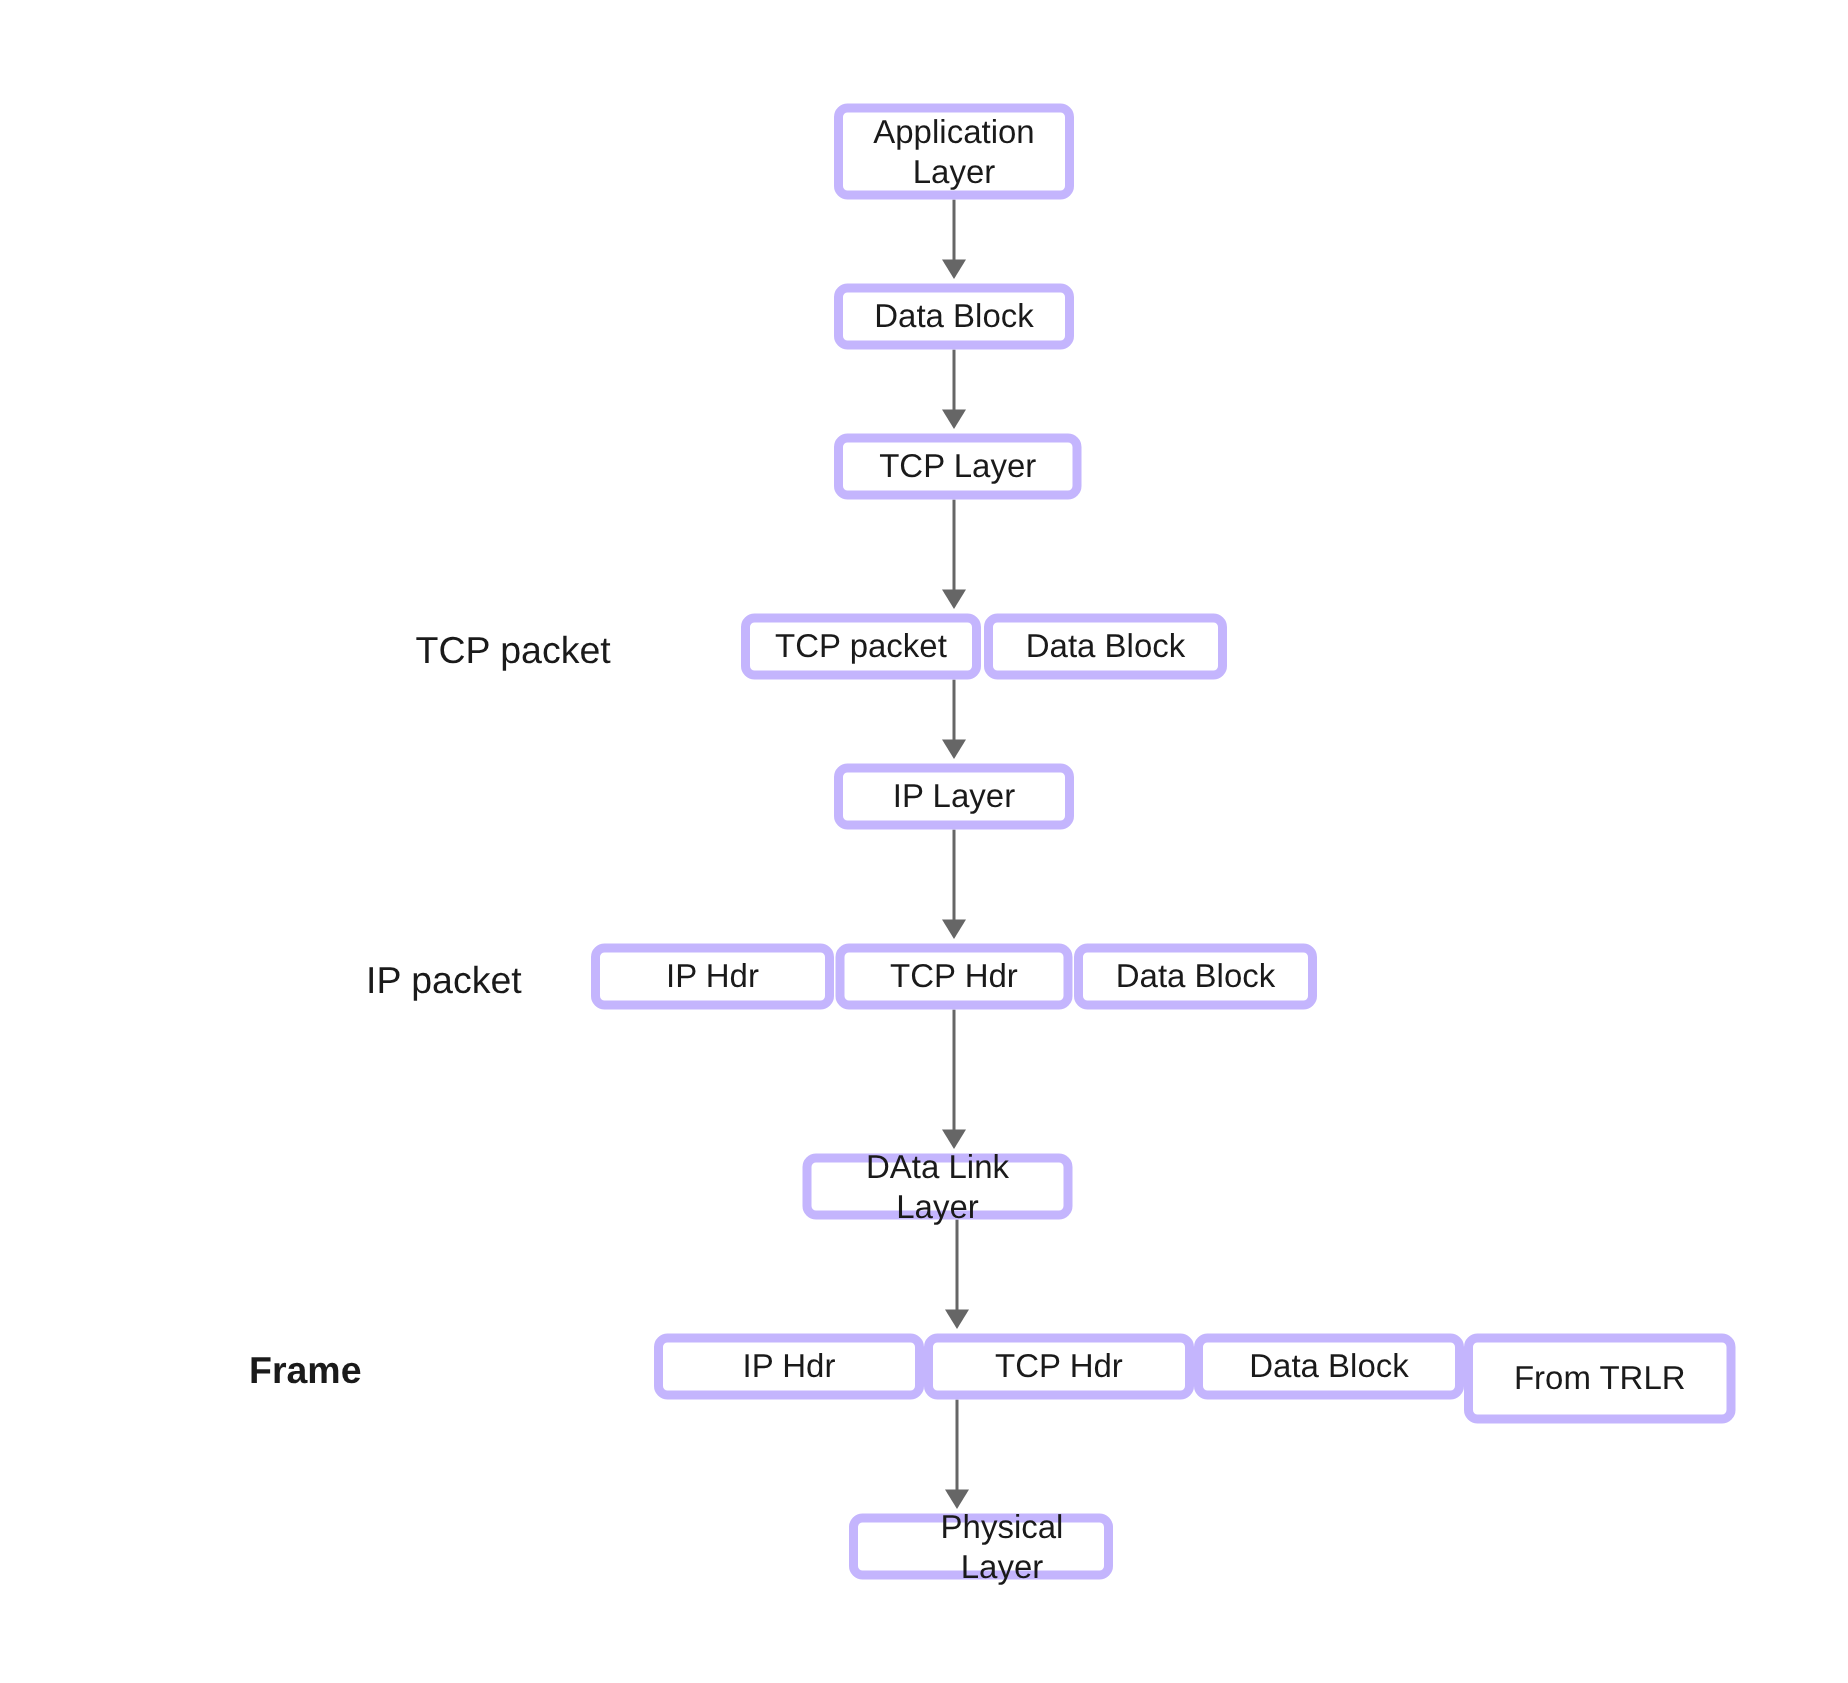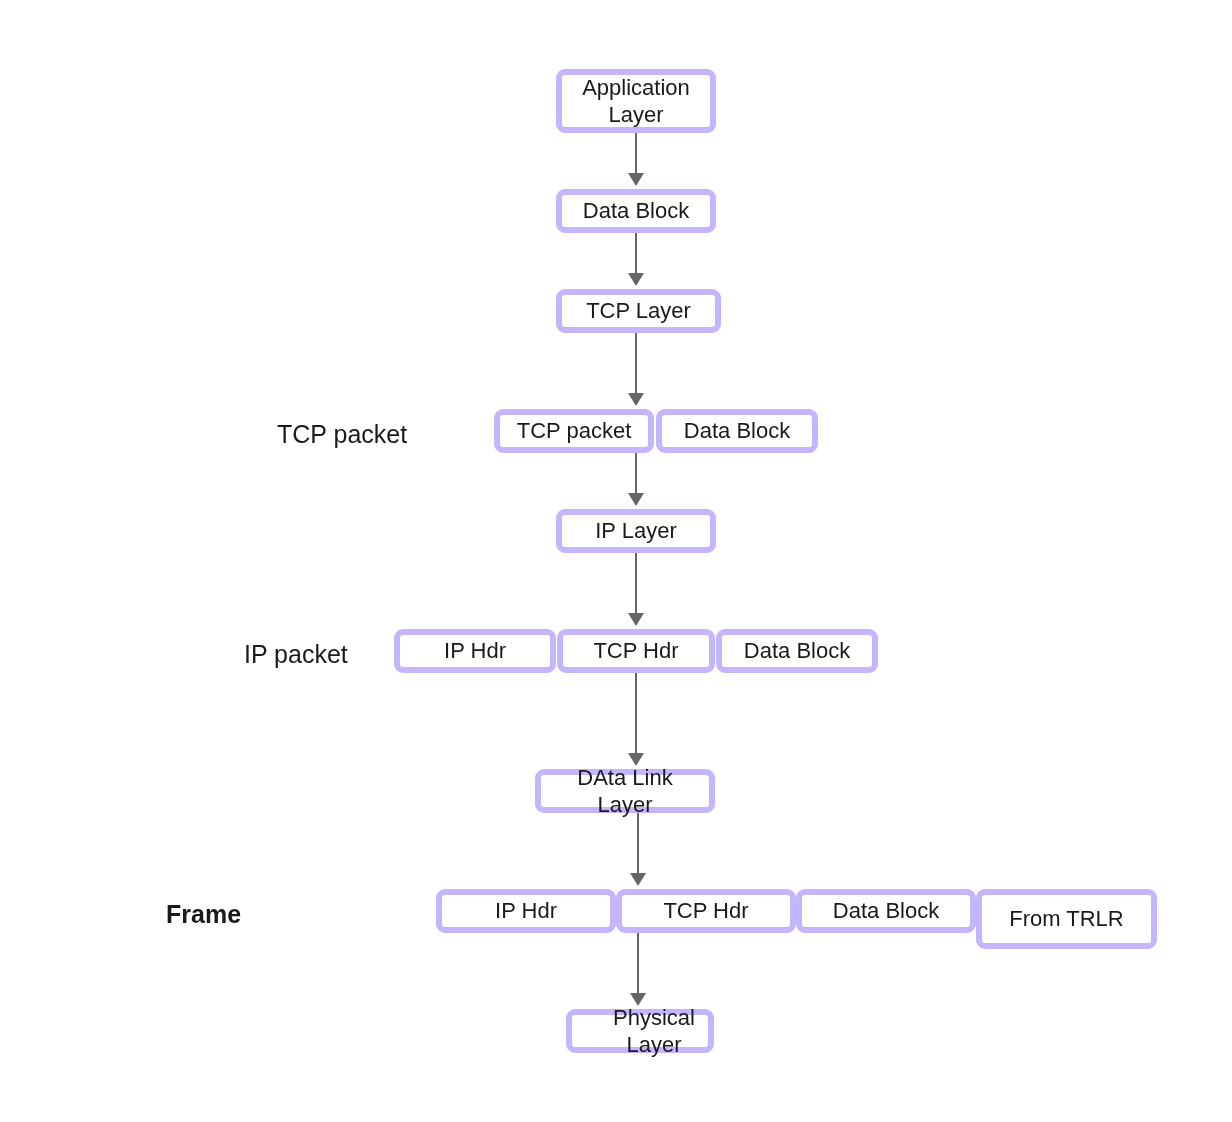--- a/index.html
+++ b/index.html
@@ -141,17 +141,17 @@
   <div class="node" style="left:796px; top:889px; width:180px; height:44px;">
     <span>Data Block</span>
   </div>
   <div class="node" style="left:976px; top:889px; width:181px; height:60px;">
     <span>From TRLR</span>
   </div>
 
   <div class="arrow-line" style="left:637px; top:933px; height:64px;"></div>
   <div class="arrow-head" style="left:630px; top:993px;"></div>
 
-  <div class="node" style="left:566px; top:1009px; width:148px; height:44px;padding-left:28px;">
+  <div class="node" style="left:566px; top:1009px; width:176px; height:44px;padding-left:28px;">
     <span>Physical Layer</span>
   </div>
 
 </div>
 
 </body></html>

